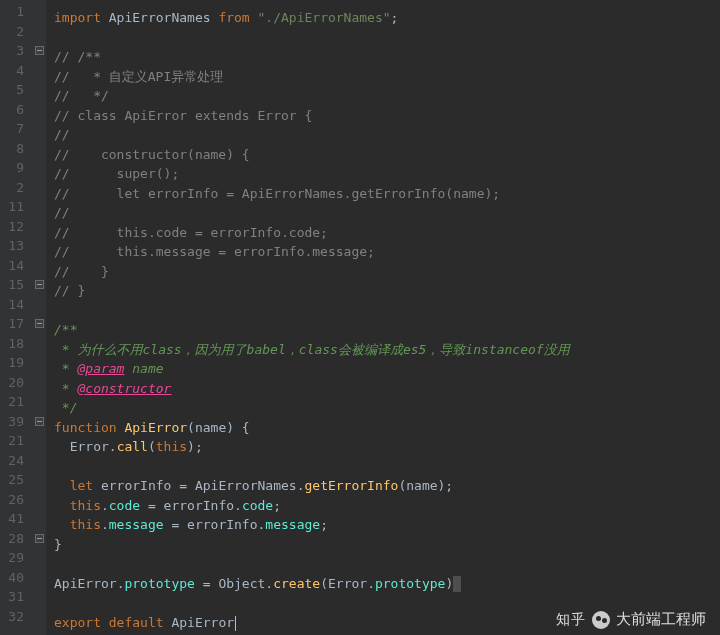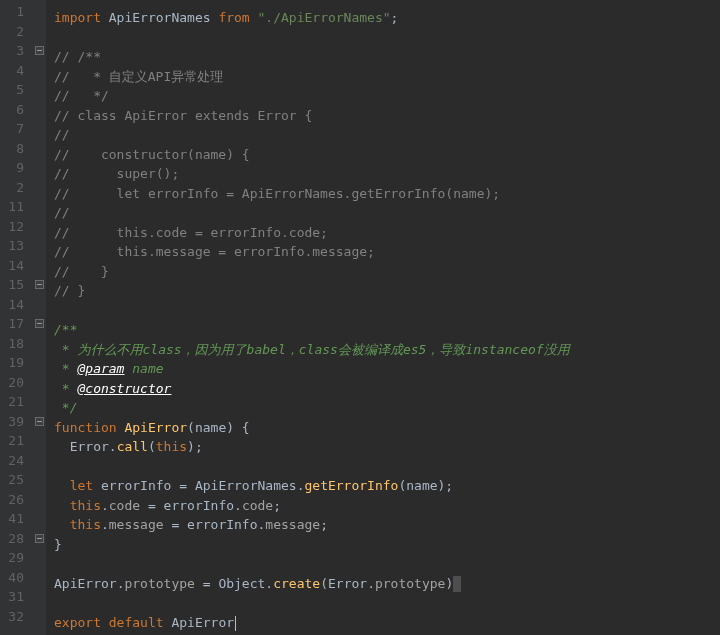--- a/index.html
+++ b/index.html
@@ -57,25 +57,25 @@
     line-height: 19.5px;
     white-space: pre;
     flex: 1;
     position: relative;
   }
   .row { height: 19.5px; }
   .kw   { color: #cc7832; font-weight: 500; }
   .str  { color: #6a8759; }
   .cmt  { color: #808080; }
   .doc  { color: #629755; font-style: italic; }
-  .doct { color: #ffffff; font-style: italic; text-decoration: underline; }
+  .doct { color: #ec4899; font-style: italic; text-decoration: underline; }
   .fn   { color: #ffc66d; }
   .id   { color: #a9b7c6; }
   .pun  { color: #a9b7c6; }
-  .prop { color: #a3a3a3; }
+  .prop { color: #5eead4; }
   .cursor {
     display: inline-block;
     width: 1px; height: 15px;
     background: #bbbbbb;
     vertical-align: middle;
     margin-left: 1px;
   }
   .hlblock {
     display: inline-block;
     background: #4e4e4e;
@@ -190,13 +190,18 @@
       <div></div>
       <div>
         <span class="mark"></span>
       </div>
       <div></div>
       <div></div>
       <div></div>
       <div></div>
     </div>
   <div class="code"><div class="row"><span class="kw">import</span><span class="pun"> </span><span class="id">ApiErrorNames</span><span class="pun"> </span><span class="kw">from</span><span class="pun"> </span><span class="str">"./ApiErrorNames"</span><span class="pun">;</span></div><div class="row"></div><div class="row"><span class="cmt">// /**</span></div><div class="row"><span class="cmt">//   * 自定义API异常处理</span></div><div class="row"><span class="cmt">//   */</span></div><div class="row"><span class="cmt">// class ApiError extends Error {</span></div><div class="row"><span class="cmt">//</span></div><div class="row"><span class="cmt">//    constructor(name) {</span></div><div class="row"><span class="cmt">//      super();</span></div><div class="row"><span class="cmt">//      let errorInfo = ApiErrorNames.getErrorInfo(name);</span></div><div class="row"><span class="cmt">//</span></div><div class="row"><span class="cmt">//      this.code = errorInfo.code;</span></div><div class="row"><span class="cmt">//      this.message = errorInfo.message;</span></div><div class="row"><span class="cmt">//    }</span></div><div class="row"><span class="cmt">// }</span></div><div class="row"></div><div class="row"><span class="doc">/**</span></div><div class="row"><span class="doc"> * 为什么不用class，因为用了babel，class会被编译成es5，导致instanceof没用</span></div><div class="row"><span class="doc"> * </span><span class="doct">@param</span><span class="doc"> name</span></div><div class="row"><span class="doc"> * </span><span class="doct">@constructor</span></div><div class="row"><span class="doc"> */</span></div><div class="row"><span class="kw">function</span><span class="pun"> </span><span class="fn">ApiError</span><span class="pun">(</span><span class="id">name</span><span class="pun">) {</span></div><div class="row"><span class="pun">  </span><span class="id">Error</span><span class="pun">.</span><span class="fn">call</span><span class="pun">(</span><span class="kw">this</span><span class="pun">);</span></div><div class="row"></div><div class="row"><span class="pun">  </span><span class="kw">let</span><span class="pun"> </span><span class="id">errorInfo</span><span class="pun"> = </span><span class="id">ApiErrorNames</span><span class="pun">.</span><span class="fn">getErrorInfo</span><span class="pun">(</span><span class="id">name</span><span class="pun">);</span></div><div class="row"><span class="pun">  </span><span class="kw">this</span><span class="pun">.</span><span class="prop">code</span><span class="pun"> = </span><span class="id">errorInfo</span><span class="pun">.</span><span class="prop">code</span><span class="pun">;</span></div><div class="row"><span class="pun">  </span><span class="kw">this</span><span class="pun">.</span><span class="prop">message</span><span class="pun"> = </span><span class="id">errorInfo</span><span class="pun">.</span><span class="prop">message</span><span class="pun">;</span></div><div class="row"><span class="pun">}</span></div><div class="row"></div><div class="row"><span class="id">ApiError</span><span class="pun">.</span><span class="prop">prototype</span><span class="pun"> = </span><span class="id">Object</span><span class="pun">.</span><span class="fn">create</span><span class="pun">(</span><span class="id">Error</span><span class="pun">.</span><span class="prop">prototype</span><span class="pun">)</span><span class="hlblock"></span></div><div class="row"></div><div class="row"><span class="kw">export</span><span class="pun"> </span><span class="kw">default</span><span class="pun"> </span><span class="id">ApiError</span><span class="cursor"></span></div></div>
+  <div class="watermark">
+    <span class="zh">知乎</span>
+    <span class="wx"></span>
+    <span>大前端工程师</span>
+  </div>
 </div>
 
 </body></html>

